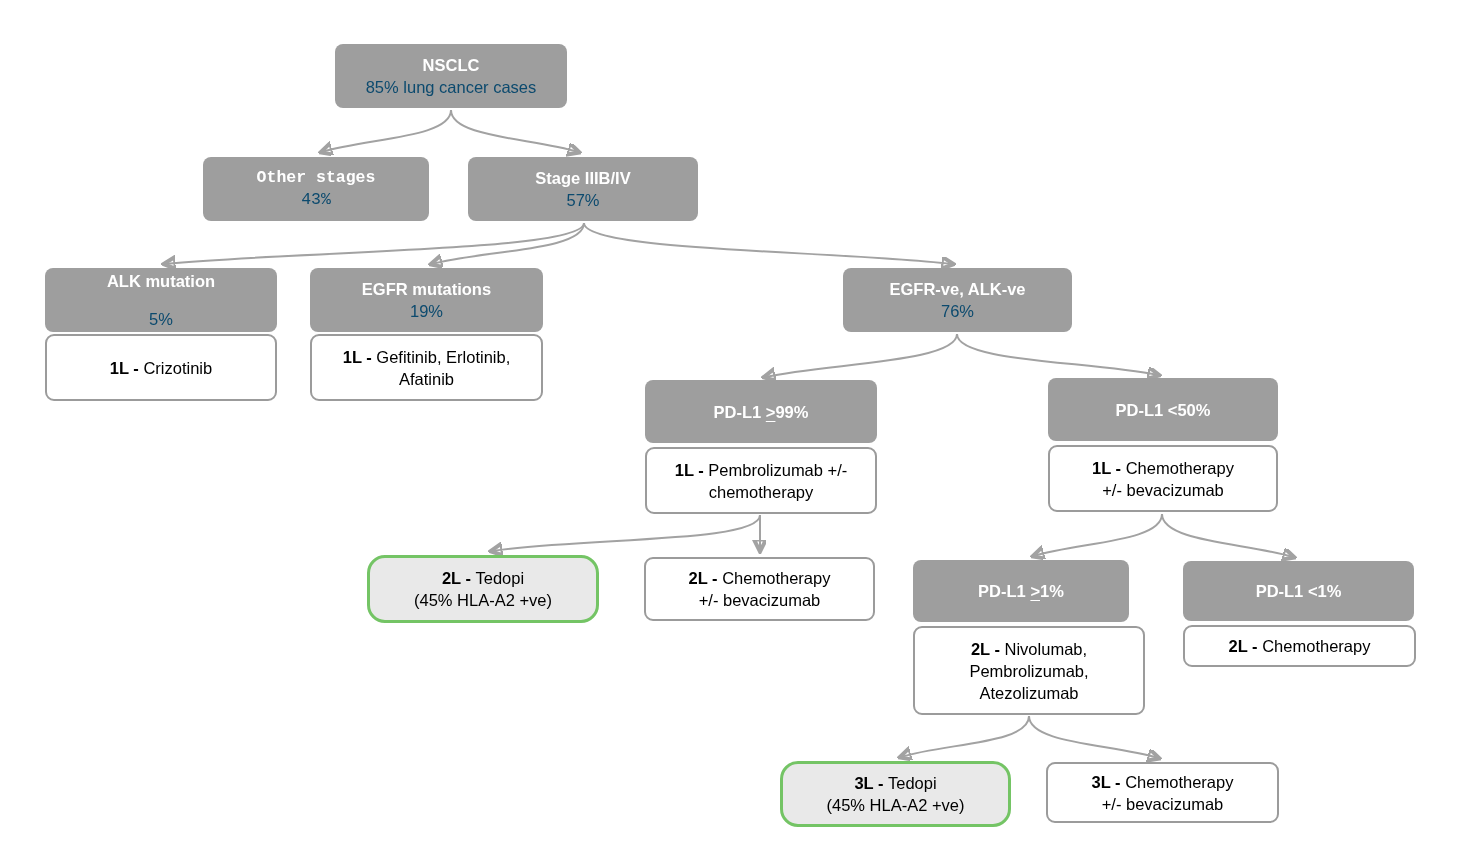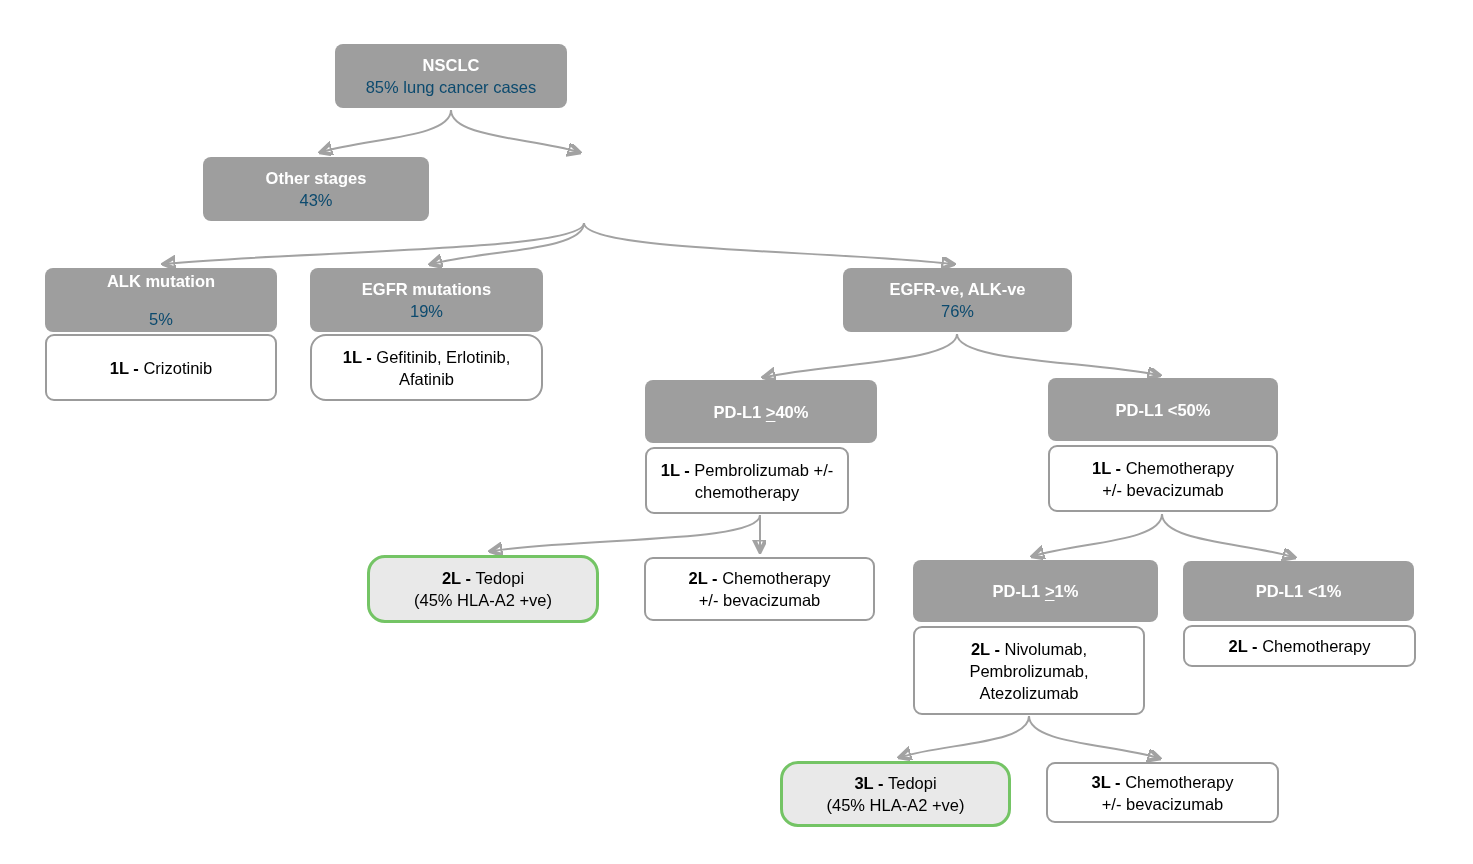--- a/index.html
+++ b/index.html
@@ -70,51 +70,55 @@
     <path d="M1162,514 C1162,542 1247,543 1293,557" marker-end="url(#ah)"></path>
     <path d="M1029,716 C1029,744 946,743 901,757" marker-end="url(#ah)"></path>
     <path d="M1029,716 C1029,744 1113,744 1158,758" marker-end="url(#ah)"></path>
   </svg>
 
   <div class="node gray" style="left:335px; top:44px; width:232px; height:64px;">
     <div class="title">NSCLC</div>
     <div class="sub">85% lung cancer  cases</div>
   </div>
 
-  <div class="node gray" style="left:203px; top:157px; width:226px; height:64px;">
+  <div class="node gray" style="left:203px; top:157px; width:226px; height:64px;font-family:Liberation Mono, monospace;">
     <div class="title">Other stages</div>
     <div class="sub">43%</div>
+  </div>
+  <div class="node gray" style="left:468px; top:157px; width:230px; height:64px;">
+    <div class="title">Stage IIIB/IV</div>
+    <div class="sub">57%</div>
   </div>
 
   <div class="node gray" style="left:45px; top:268px; width:232px; height:64px;gap:16px;">
     <div class="title">ALK mutation</div>
     <div class="sub">5%</div>
   </div>
   <div class="node white" style="left:45px; top:334px; width:232px; height:67px;">
     <div class="txt"><b>1L - </b><span>Crizotinib</span></div>
   </div>
 
   <div class="node gray" style="left:310px; top:268px; width:233px; height:64px;">
     <div class="title">EGFR mutations</div>
     <div class="sub">19%</div>
   </div>
-  <div class="node white" style="left:310px; top:334px; width:233px; height:67px;border-radius:16px;">
+  <div class="node white" style="left:310px; top:334px; width:233px; height:67px;">
     <div class="txt"><b>1L - </b><span>Gefitinib, Erlotinib,
 Afatinib</span></div>
   </div>
 
   <div class="node gray" style="left:843px; top:268px; width:229px; height:64px;">
     <div class="title">EGFR-ve, ALK-ve</div>
     <div class="sub">76%</div>
   </div>
 
   <div class="node gray" style="left:645px; top:380px; width:232px; height:63px;">
-    <div class="title"><span>PD-L1 </span><span class="gte">&gt;</span><span>40%</span></div>
+    <div class="title"><span>PD-L1 </span><span class="gte">&gt;</span><span>99%</span></div>
   </div>
-  <div class="node white" style="left:645px; top:447px; width:204px; height:67px;">
+  <div class="node white" style="left:645px; top:447px; width:232px; height:67px;">
     <div class="txt"><b>1L - </b><span>Pembrolizumab +/-
 chemotherapy</span></div>
   </div>
 
   <div class="node gray" style="left:1048px; top:378px; width:230px; height:63px;">
     <div class="title"><span>PD-L1 &lt;50%</span><span class="gte"></span><span></span></div>
   </div>
   <div class="node white" style="left:1048px; top:445px; width:230px; height:67px;">
     <div class="txt"><b>1L - </b><span>Chemotherapy
 +/- bevacizumab</span></div>
@@ -122,21 +126,21 @@
 
   <div class="node white highlight" style="left:367px; top:555px; width:232px; height:68px;">
     <div class="txt"><b>2L - </b><span>Tedopi
 (45% HLA-A2 +ve)</span></div>
   </div>
   <div class="node white" style="left:644px; top:557px; width:231px; height:64px;">
     <div class="txt"><b>2L - </b><span>Chemotherapy
 +/- bevacizumab</span></div>
   </div>
 
-  <div class="node gray" style="left:913px; top:560px; width:245px; height:62px;">
+  <div class="node gray" style="left:913px; top:560px; width:216px; height:62px;">
     <div class="title"><span>PD-L1 </span><span class="gte">&gt;</span><span>1%</span></div>
   </div>
   <div class="node white" style="left:913px; top:626px; width:232px; height:89px;">
     <div class="txt"><b>2L - </b><span>Nivolumab,
 Pembrolizumab,
 Atezolizumab</span></div>
   </div>
 
   <div class="node gray" style="left:1183px; top:561px; width:231px; height:60px;">
     <div class="title"><span>PD-L1 &lt;1%</span><span class="gte"></span><span></span></div>

